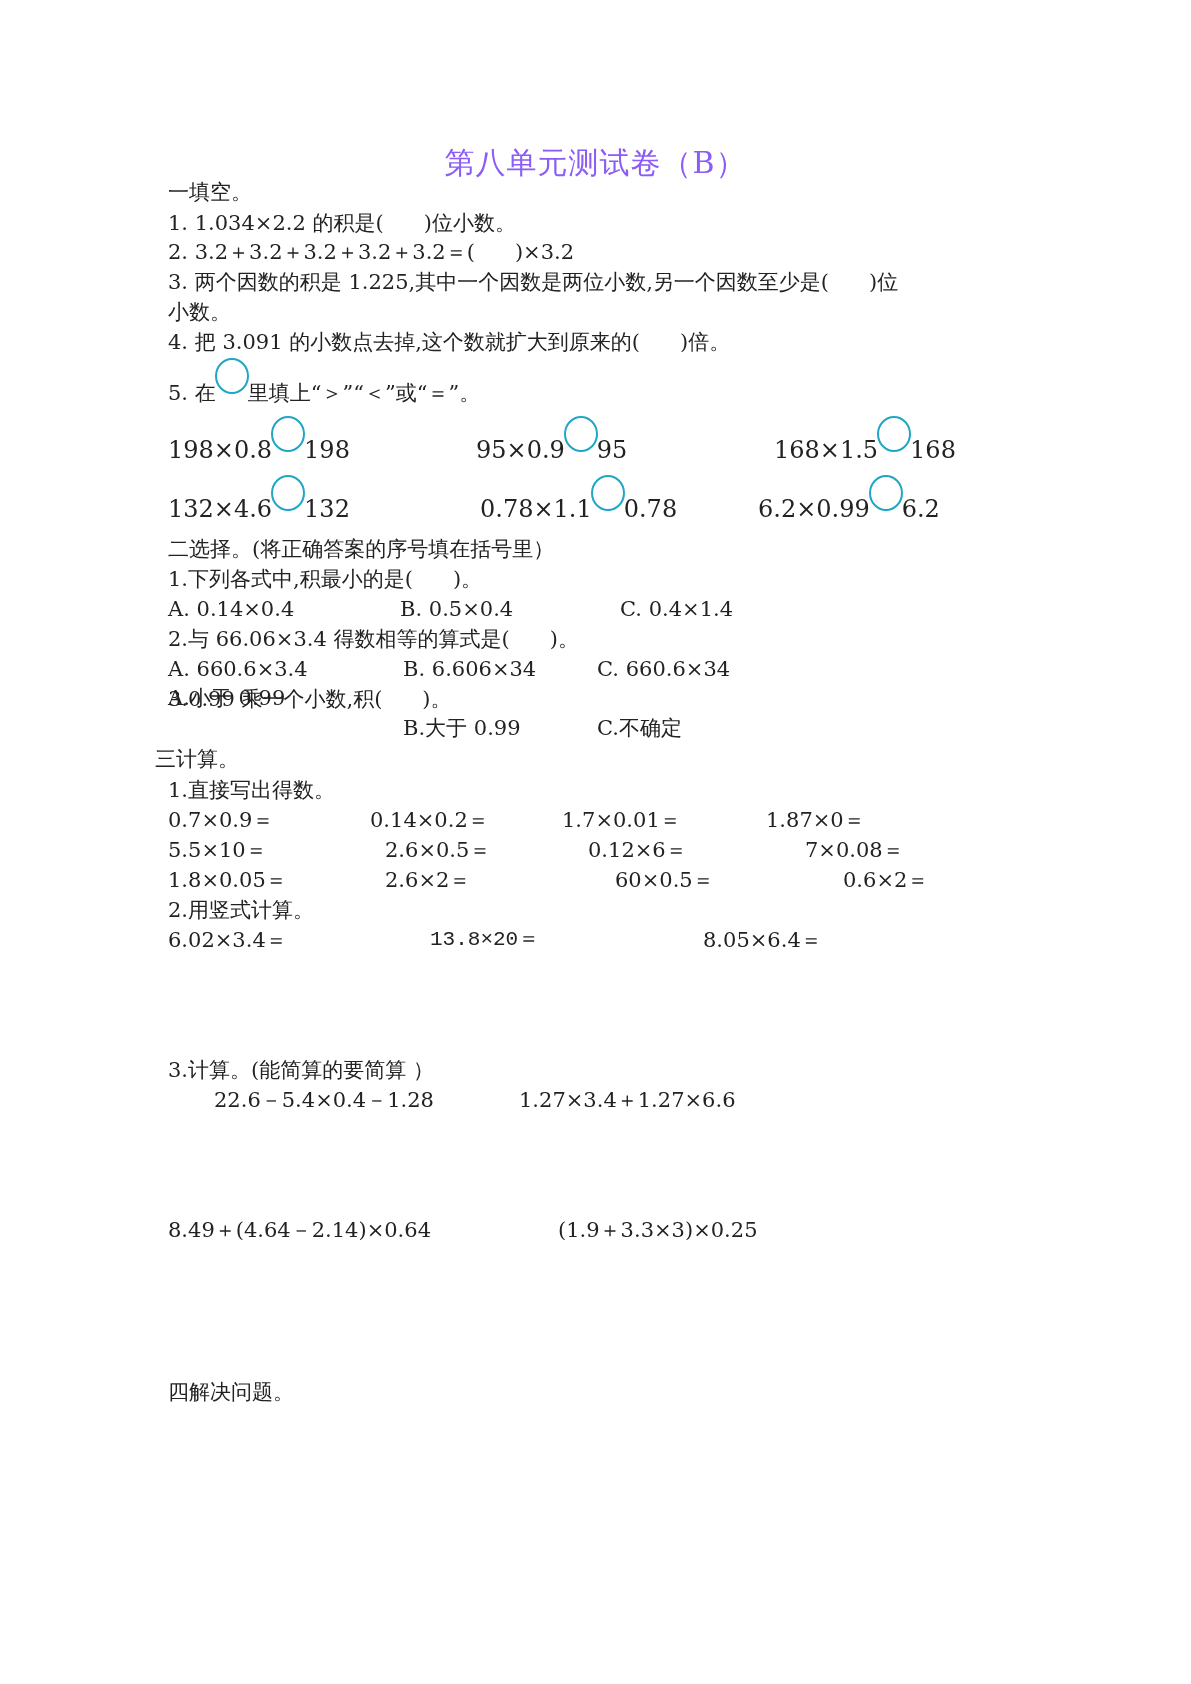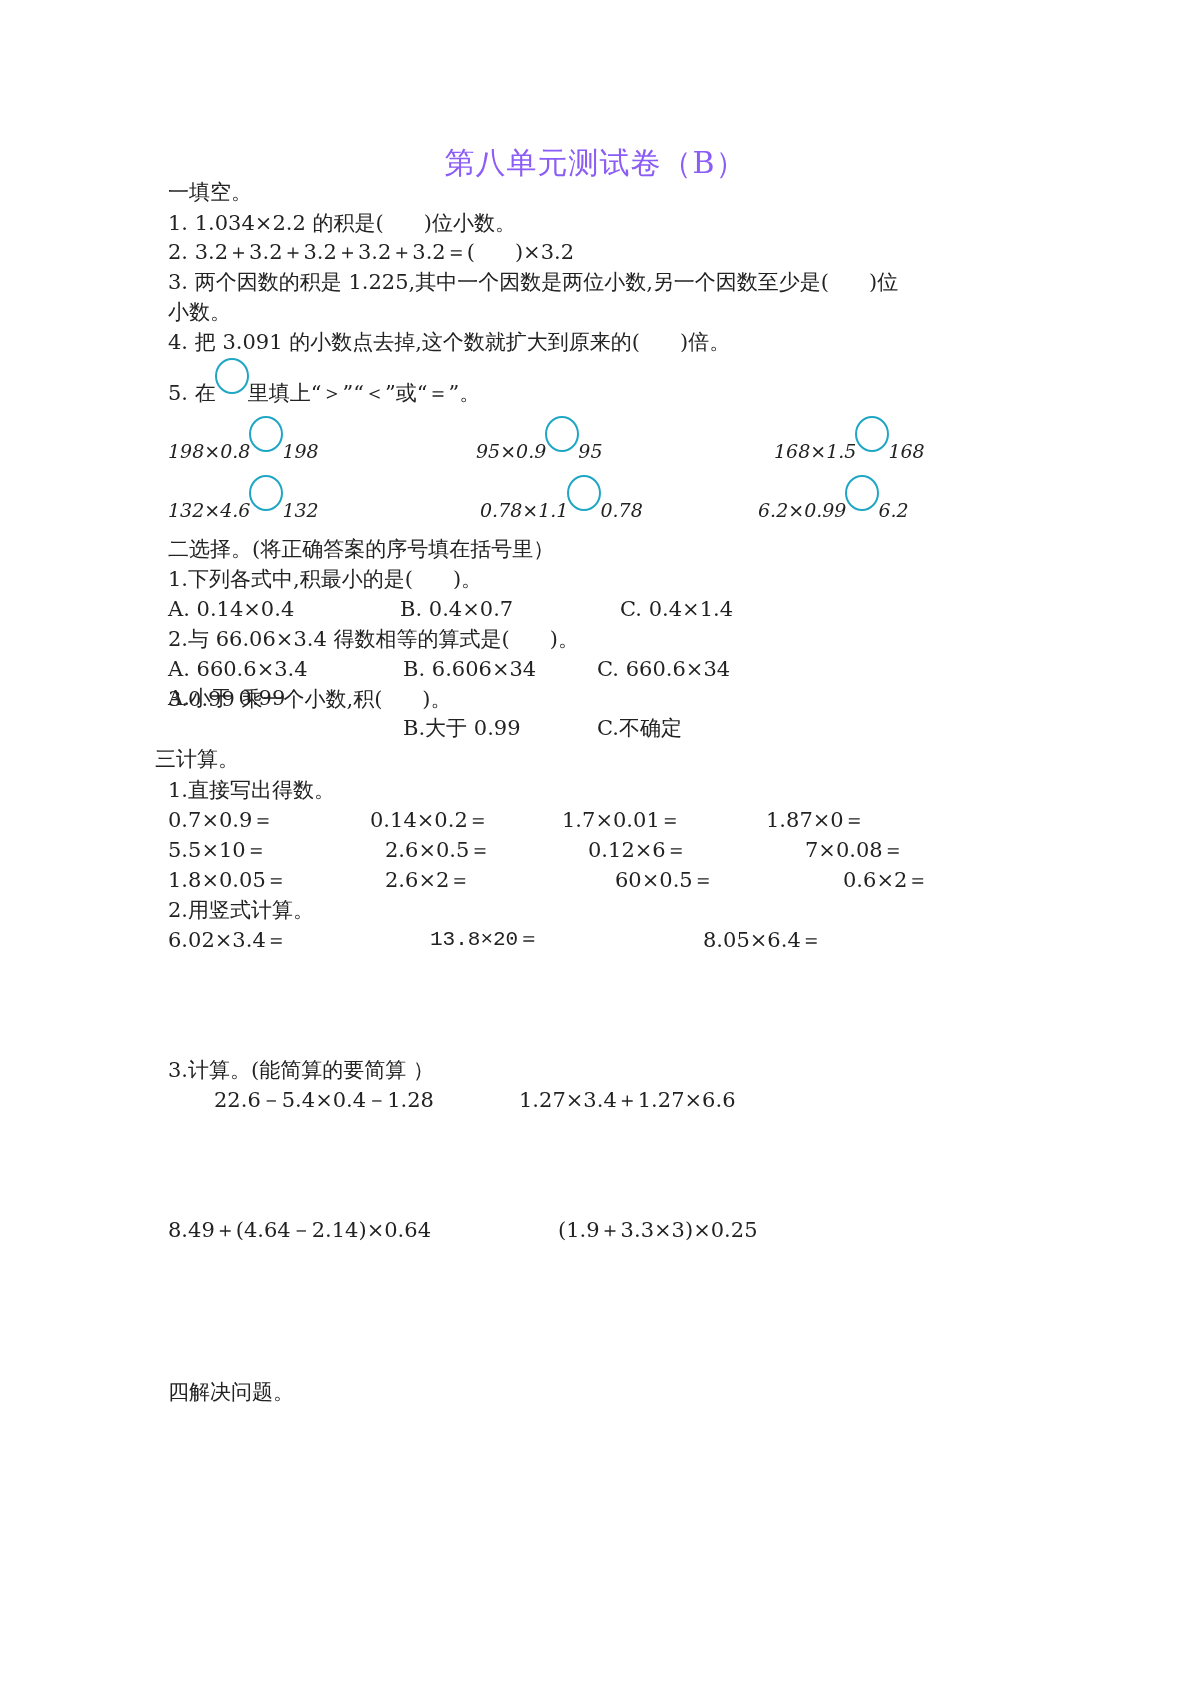--- a/index.html
+++ b/index.html
@@ -15,21 +15,21 @@
       font-family: "DejaVu Serif", serif;
     }
     .line { font-size: 21px; line-height: 28px; text-align: center; }
     .circle {
       display: inline-block; width: 34px; height: 36px;
       border: 2.5px solid #1fa6c4; border-radius: 50%;
       vertical-align: -6px; margin: 0 -1px; box-sizing: border-box;
       position: relative; top: -12px;
     }
     .blank { display: inline-block; width: 40px; }
-    .cmp { font-size: 19px; font-style: italic; }
+    .cmp { font-size: 24px; }
   </style>
 </head>
 <body>
 
 <div class="abs title">第八单元测试卷（B）</div>
 
 <div class="abs line" style="left:168px; top:178px;">一填空。</div>
 
 <div class="abs line" style="left:168px; top:209px;">
   <span>1. 1.034×2.2 的积是(</span><span class="blank"></span><span>)位小数。</span>
@@ -70,21 +70,21 @@
 <div class="abs cmp" style="left:758px; top:487px;">
   <span>6.2×0.99</span><span class="circle"></span><span>6.2</span>
 </div>
 
 <div class="abs line" style="left:168px; top:535px;">二选择。(将正确答案的序号填在括号里）</div>
 
 <div class="abs line" style="left:168px; top:565px;">
   <span>1.下列各式中,积最小的是(</span><span class="blank"></span><span>)。</span>
 </div>
 <div class="abs line" style="left:168px; top:595px;">A. 0.14×0.4</div>
-<div class="abs line" style="left:400px; top:595px;">B. 0.4×0.7</div>
+<div class="abs line" style="left:400px; top:595px;">B. 0.5×0.4</div>
 <div class="abs line" style="left:620px; top:595px;">C. 0.4×1.4</div>
 
 <div class="abs line" style="left:168px; top:625px;">
   <span>2.与 66.06×3.4 得数相等的算式是(</span><span class="blank"></span><span>)。</span>
 </div>
 <div class="abs line" style="left:168px; top:655px;">A. 660.6×3.4</div>
 <div class="abs line" style="left:403px; top:655px;">B. 6.606×34</div>
 <div class="abs line" style="left:597px; top:655px;">C. 660.6×34</div>
 
 <div class="abs line" style="left:168px; top:685px;">

